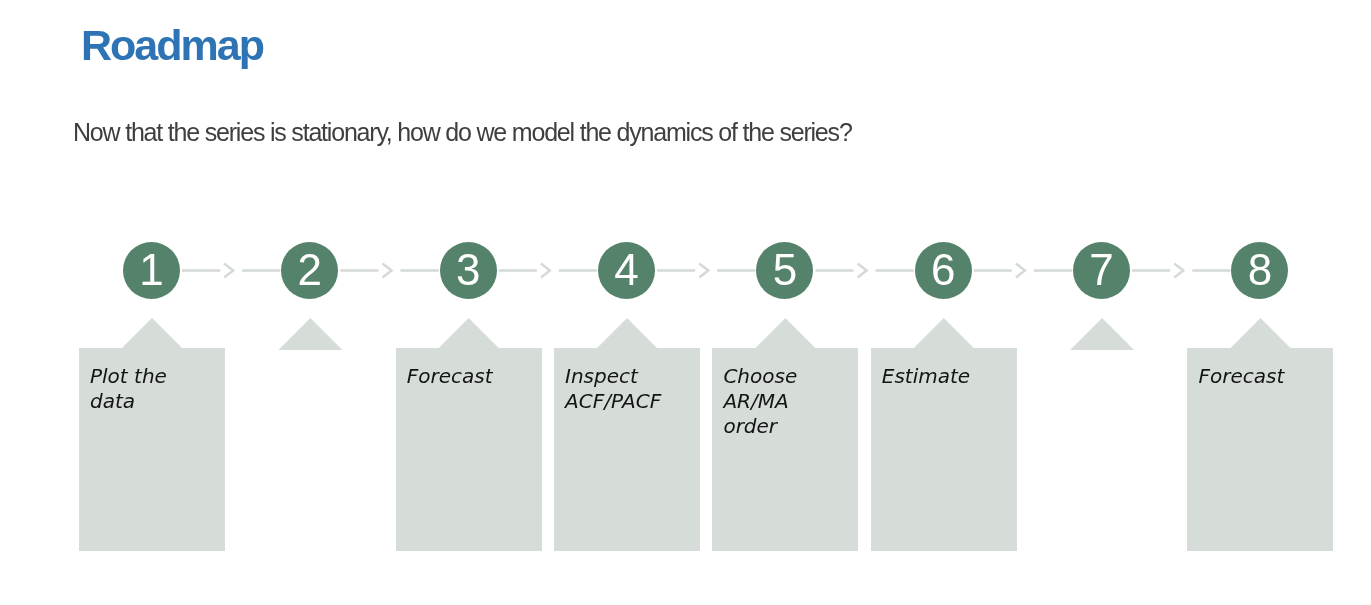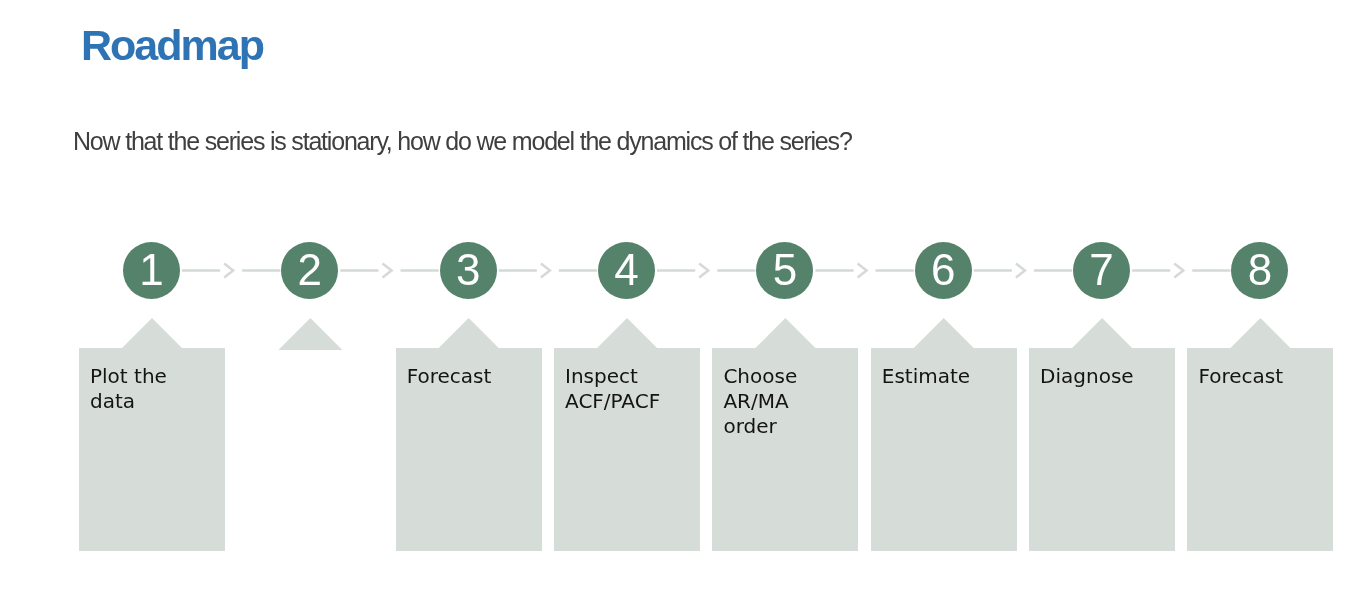--- a/index.html
+++ b/index.html
@@ -8,41 +8,42 @@
     overflow:hidden; font-family:"Liberation Sans", sans-serif;margin-left:28px;
     --title-blue:#2e74b5; --subtitle-gray:#3f3f3f; --circle-green:#55826b;
     --box-gray:#d6ddd8; --connector-gray:#d4dad6; --label-text:#141414;
   }
   .title {
     position:absolute; left:53px; top:24px;
     font-size:43px; font-weight:bold; letter-spacing:-2px; line-height:1;
     color:var(--title-blue);
   }
   .subtitle {
-    position:absolute; left:45px; top:129px;
+    position:absolute; left:45px; top:120px;
     font-size:25px; letter-spacing:-1.2px; line-height:1;
     color:var(--subtitle-gray);
   }
   .diagram { position:absolute; left:0; top:0; width:1371px; height:605px; }
   .connectors { position:absolute; left:0; top:0; width:1371px; height:605px; pointer-events:none; }
   .step { position:absolute; top:242px; width:146px; height:309px; }
   .circle {
     position:absolute; left:44px; top:0; width:57px; height:57px;
     border-radius:50%; background:var(--circle-green);
     color:#ffffff; font-size:44px; line-height:55px; text-align:center;
   }
   .pointer {
     position:absolute; left:41px; top:76px; width:64px; height:32px;
     background:var(--box-gray);
     clip-path:polygon(50% 0, 100% 100%, 0 100%);
   }
   .box {
     position:absolute; left:0; top:106px; width:146px; height:203px;
     background:var(--box-gray); box-sizing:border-box;
     padding:16px 8px 0 11px;
+    font-style:italic;
   }
   .label {
     font-family:"DejaVu Sans", sans-serif;
     font-size:20px; line-height:25px; color:var(--label-text);
     white-space:pre-line;
   }
 </style>
 </head>
 <body>
 
@@ -120,23 +121,20 @@
     <div class="box">
       <div class="label">Estimate</div>
     </div>
   </div>
 
   <div class="step" style="left: 1001.1px;">
     <div class="circle">
       <span class="num">7</span>
     </div>
     <div class="pointer"></div>
-    <div class="box">
-      <div class="label">Diagnose</div>
-    </div>
   </div>
 
   <div class="step" style="left: 1159.45px;">
     <div class="circle">
       <span class="num">8</span>
     </div>
     <div class="pointer"></div>
     <div class="box">
       <div class="label">Forecast</div>
     </div>

